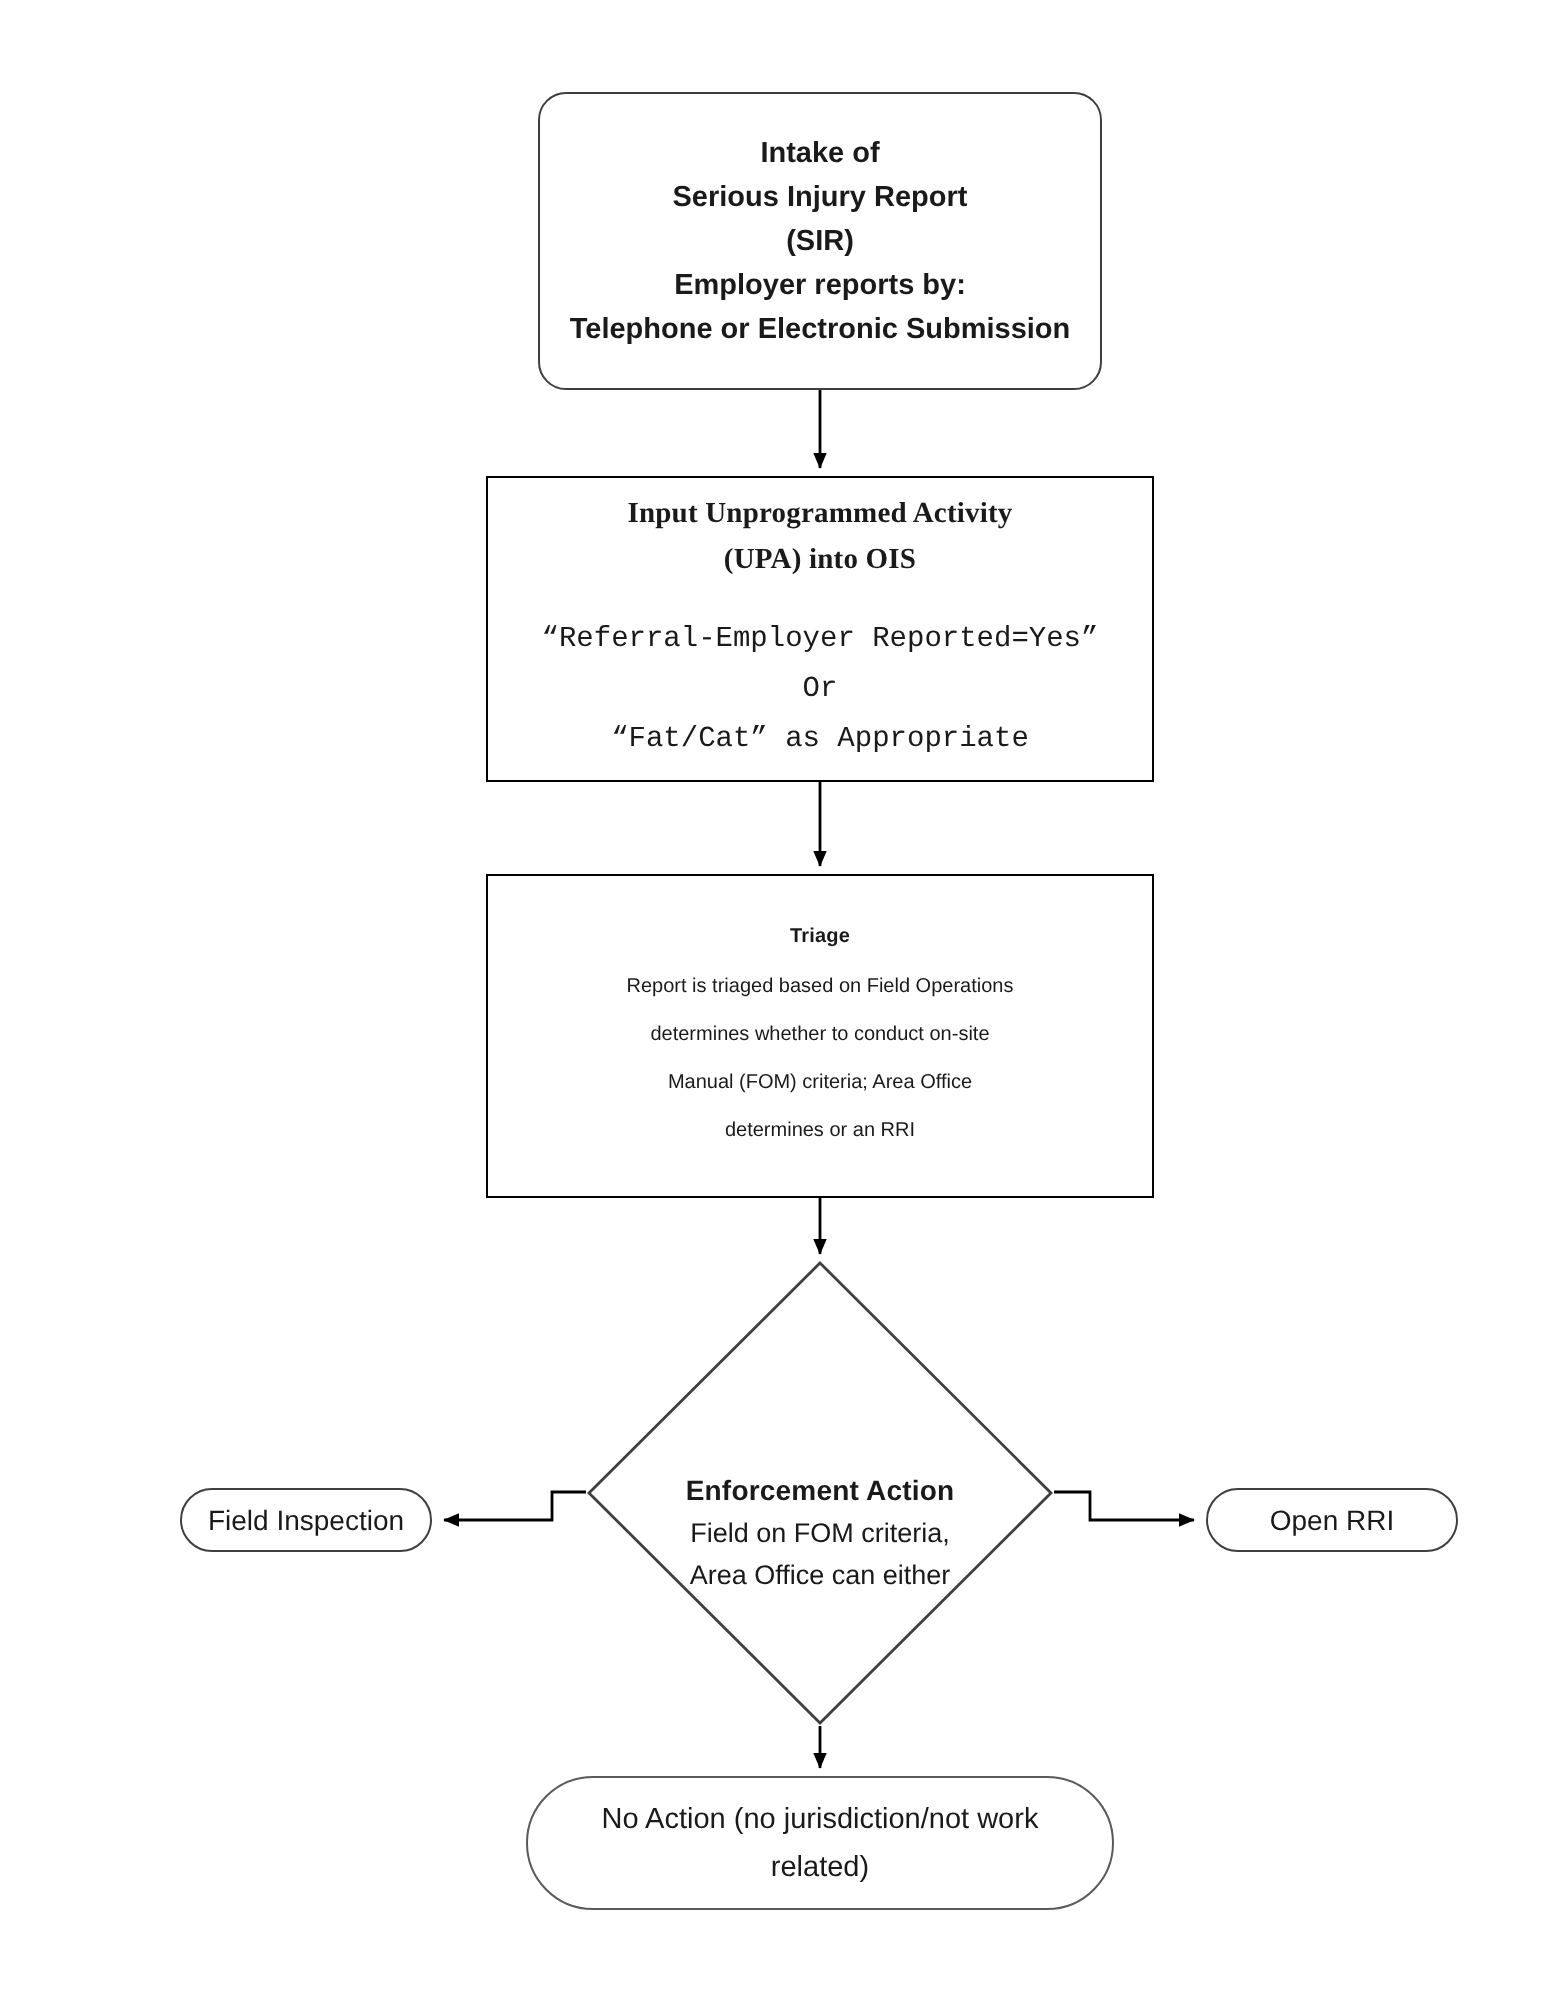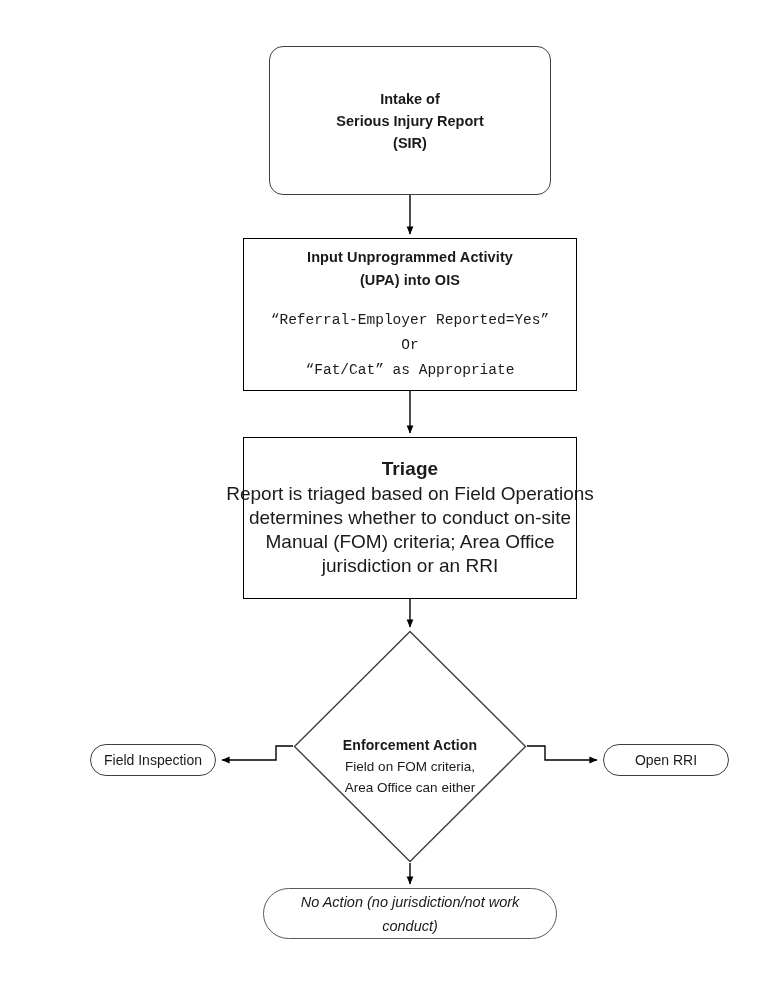--- a/index.html
+++ b/index.html
@@ -62,27 +62,27 @@
     font-size: 14.5px;
     line-height: 22px;
   }
   #node-intake .ln { font-weight: bold; }
 
   
   #node-upa {
     left: 243px; top: 238px; width: 334px; height: 153px;
     font-size: 14.5px;
   }
-  #node-upa .ttl { line-height: 23px; }
+  #node-upa .ttl { line-height: 23px; font-family: Liberation Serif, serif; }
   #node-upa .body-txt { line-height: 25px; margin-top: 16px; font-size: 14.5px; font-family: Liberation Mono, monospace; }
 
   
   #node-triage {
     left: 243px; top: 437px; width: 334px; height: 162px;
-    font-size: 19px;
+    font-size: 10px;
   }
   #node-triage .ttl { line-height: 22px; }
   #node-triage .body-txt { line-height: 24px; margin-top: 2px; }
 
   
   #node-decision {
     left: 293px; top: 630px; width: 234px; height: 233px;
     background: transparent;
     border: none;
   }
@@ -109,24 +109,23 @@
 
   
   #node-open-rri {
     left: 603px; top: 744px; width: 126px; height: 32px;
     font-size: 14px;
     text-align: right;
   }
 
   
   #node-no-action {
-    left: 263px; top: 888px; width: 294px; height: 51px;
+    left: 263px; top: 888px; width: 294px; height: 67px;
     font-size: 14.5px;
     line-height: 24px;
-    font-style: italic;
   }
   #node-no-action .body-txt { width: 268px; }
 
   #edges {
     position: absolute;
     left: 0; top: 0;
     width: 782px; height: 995px;
     pointer-events: none;
   }
 </style>
@@ -164,41 +163,43 @@
 
     <g>
       <line x1="410" y1="863" x2="410" y2="884" stroke="#000000" stroke-width="1.4" marker-end="url(#arrowhead)"></line>
     </g>
   </svg>
 
   <div class="node rounded" id="node-intake">
     <span class="ln">Intake of</span>
     <span class="ln">Serious Injury Report</span>
     <span class="ln">(SIR)</span>
+    <span class="ln">Employer reports by:</span>
+    <span class="ln">Telephone or Electronic Submission</span>
   </div>
 
   <div class="node rect" id="node-upa">
     <div class="ttl">
       <span class="ln">Input Unprogrammed Activity</span>
       <span class="ln">(UPA) into OIS</span>
     </div>
     <div class="body-txt">
       <span class="ln">“Referral-Employer Reported=Yes”</span>
       <span class="ln">Or</span>
       <span class="ln">“Fat/Cat” as Appropriate</span>
     </div>
   </div>
 
   <div class="node rect" id="node-triage">
     <div class="ttl">Triage</div>
     <div class="body-txt">
       <span class="ln">Report is triaged based on Field Operations</span>
       <span class="ln">determines whether to conduct on-site</span>
       <span class="ln">Manual (FOM) criteria; Area Office</span>
-      <span class="ln">jurisdiction or an RRI</span>
+      <span class="ln">determines or an RRI</span>
     </div>
   </div>
 
   <div class="node" id="node-decision">
     <svg viewBox="0 0 234 233" xmlns="http://www.w3.org/2000/svg">
       <polygon points="117,1.5 232.5,116.5 117,231.5 1.5,116.5" fill="#ffffff" stroke="#3f3f3f" stroke-width="1.4"></polygon>
     </svg>
     <div class="dtext">
       <div class="ttl">Enforcement Action</div>
       <span class="ln">Field on FOM criteria,</span>
@@ -210,17 +211,17 @@
     <span>Field Inspection</span>
   </div>
 
   <div class="node pill" id="node-open-rri">
     <span>Open RRI</span>
   </div>
 
   <div class="node stadium" id="node-no-action">
     <div class="body-txt">
       <span class="ln">No Action (no jurisdiction/not work</span>
-      <span class="ln">conduct)</span>
+      <span class="ln">related)</span>
     </div>
   </div>
 
 </div>
 
 </body></html>

